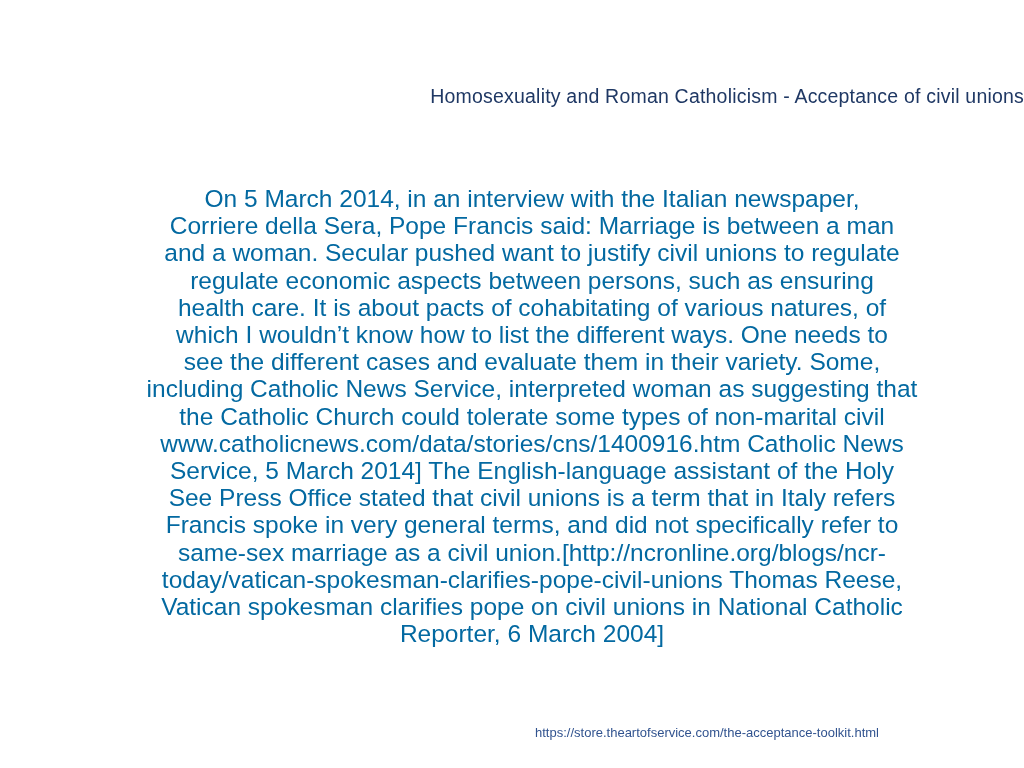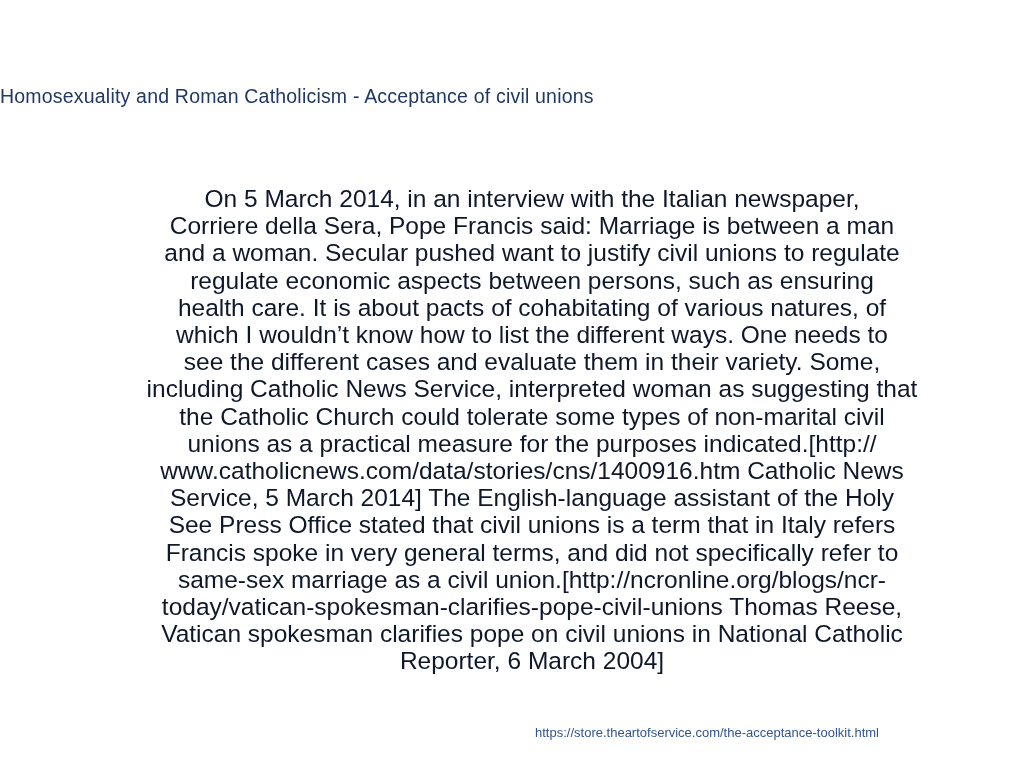--- a/index.html
+++ b/index.html
@@ -13,21 +13,21 @@
     height: 768px;
     background: #ffffff;
     overflow: hidden;
     font-family: "Liberation Sans", sans-serif;
   }
   .slide-title {
     position: absolute;
     top: 84px;
     left: 0;
     width: 1024px;
-    text-align: left;
+    text-align: right;
     font-size: 19.5px;
     line-height: 24px;
     font-weight: 400;
     letter-spacing: 0.2px;
   }
   .body-text {
     position: absolute;
     top: 185px;
     left: 102px;
     width: 860px;
@@ -51,31 +51,30 @@
     white-space: nowrap;
   }
 </style>
 </head>
 <body>
 
 <div class="slide" style="background-color: rgb(255, 255, 255);">
 
   <div class="slide-title" style="color: rgb(31, 56, 100);">Homosexuality and Roman Catholicism - Acceptance of civil unions</div>
 
-  <div class="body-text" style="color: #0f172a;">
+  <div class="body-text" style="color: #0369a1;">
       <div class="line">On 5 March 2014, in an interview with the Italian newspaper,</div>
       <div class="line">Corriere della Sera, Pope Francis said: Marriage is between a man</div>
       <div class="line">and a woman. Secular pushed want to justify civil unions to regulate</div>
       <div class="line">regulate economic aspects between persons, such as ensuring</div>
       <div class="line">health care. It is about pacts of cohabitating of various natures, of</div>
       <div class="line">which I wouldn’t know how to list the different ways. One needs to</div>
       <div class="line">see the different cases and evaluate them in their variety. Some,</div>
       <div class="line">including Catholic News Service, interpreted woman as suggesting that</div>
       <div class="line">the Catholic Church could tolerate some types of non-marital civil</div>
-      <div class="line">unions as a practical measure for the purposes indicated.[http://</div>
       <div class="line">www.catholicnews.com/data/stories/cns/1400916.htm Catholic News</div>
       <div class="line">Service, 5 March 2014] The English-language assistant of the Holy</div>
       <div class="line">See Press Office stated that civil unions is a term that in Italy refers</div>
       <div class="line">Francis spoke in very general terms, and did not specifically refer to</div>
       <div class="line">same-sex marriage as a civil union.[http://ncronline.org/blogs/ncr-</div>
       <div class="line">today/vatican-spokesman-clarifies-pope-civil-unions Thomas Reese,</div>
       <div class="line">Vatican spokesman clarifies pope on civil unions in National Catholic</div>
       <div class="line">Reporter, 6 March 2004]</div>
     </div>
 

